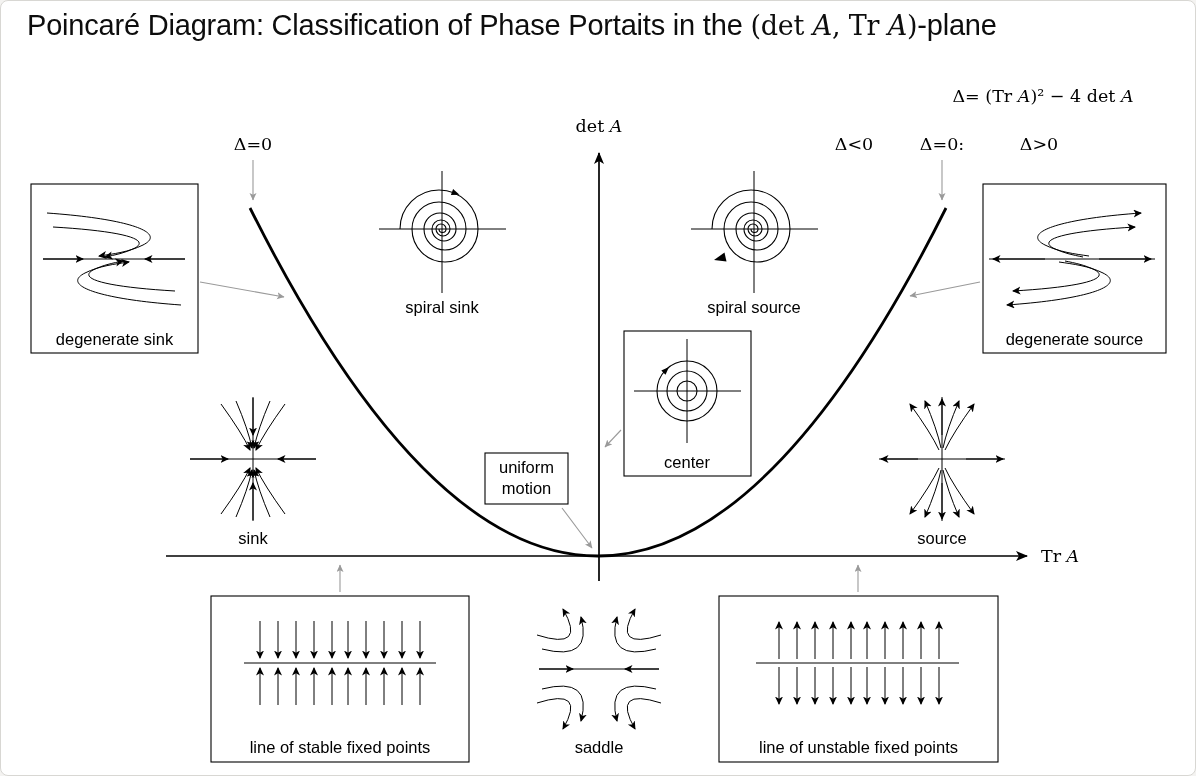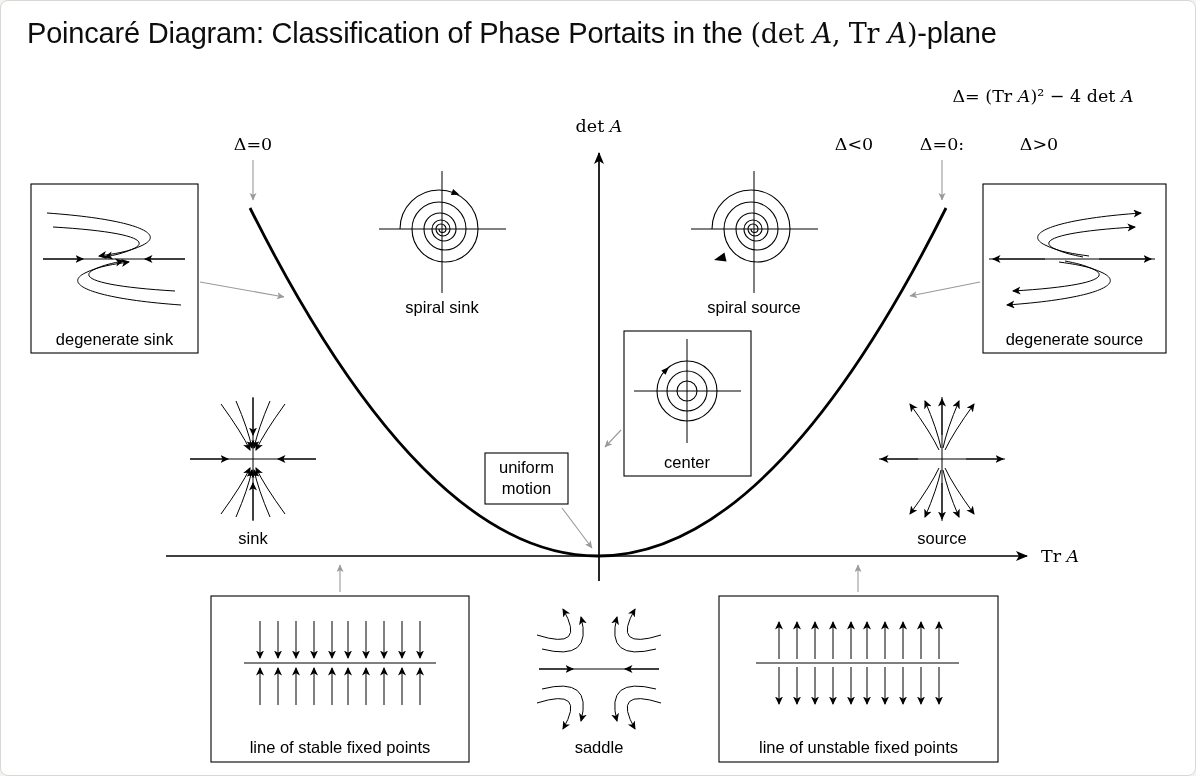--- a/index.html
+++ b/index.html
@@ -2,21 +2,21 @@
 <html><head>
 <meta charset="utf-8">
 <style>
   html,body{margin:0;padding:0;background:#f4f3f1;}
   .page{
     position:relative;width:1196px;height:776px;box-sizing:border-box;
     background:#ffffff;border:1px solid #d8d7d3;border-radius:8px;overflow:hidden;
     font-family:"Liberation Sans",sans-serif;color:#000;
   }
   .title{
-    position:absolute;left:26px;top:16px;font-size:29px;white-space:nowrap;
+    position:absolute;left:26px;top:8px;font-size:29px;white-space:nowrap;
     letter-spacing:-0.2px;color:#0d0d0d;
   }
   .title .m{font-family:"DejaVu Serif","Liberation Serif",serif;font-size:27px;}
   .title .v{font-style:italic;}
   svg.canvas{position:absolute;left:0;top:0;}
   .lbl{font-family:"Liberation Sans",sans-serif;font-size:16.5px;fill:#000;}
   .math{font-family:"DejaVu Serif","Liberation Serif",serif;font-size:17.5px;fill:#000;}
   .mvar{font-style:italic;}
   .ink{stroke:#000;fill:none;stroke-width:1.1;}
   .thin{stroke:#000;fill:none;stroke-width:1;}

